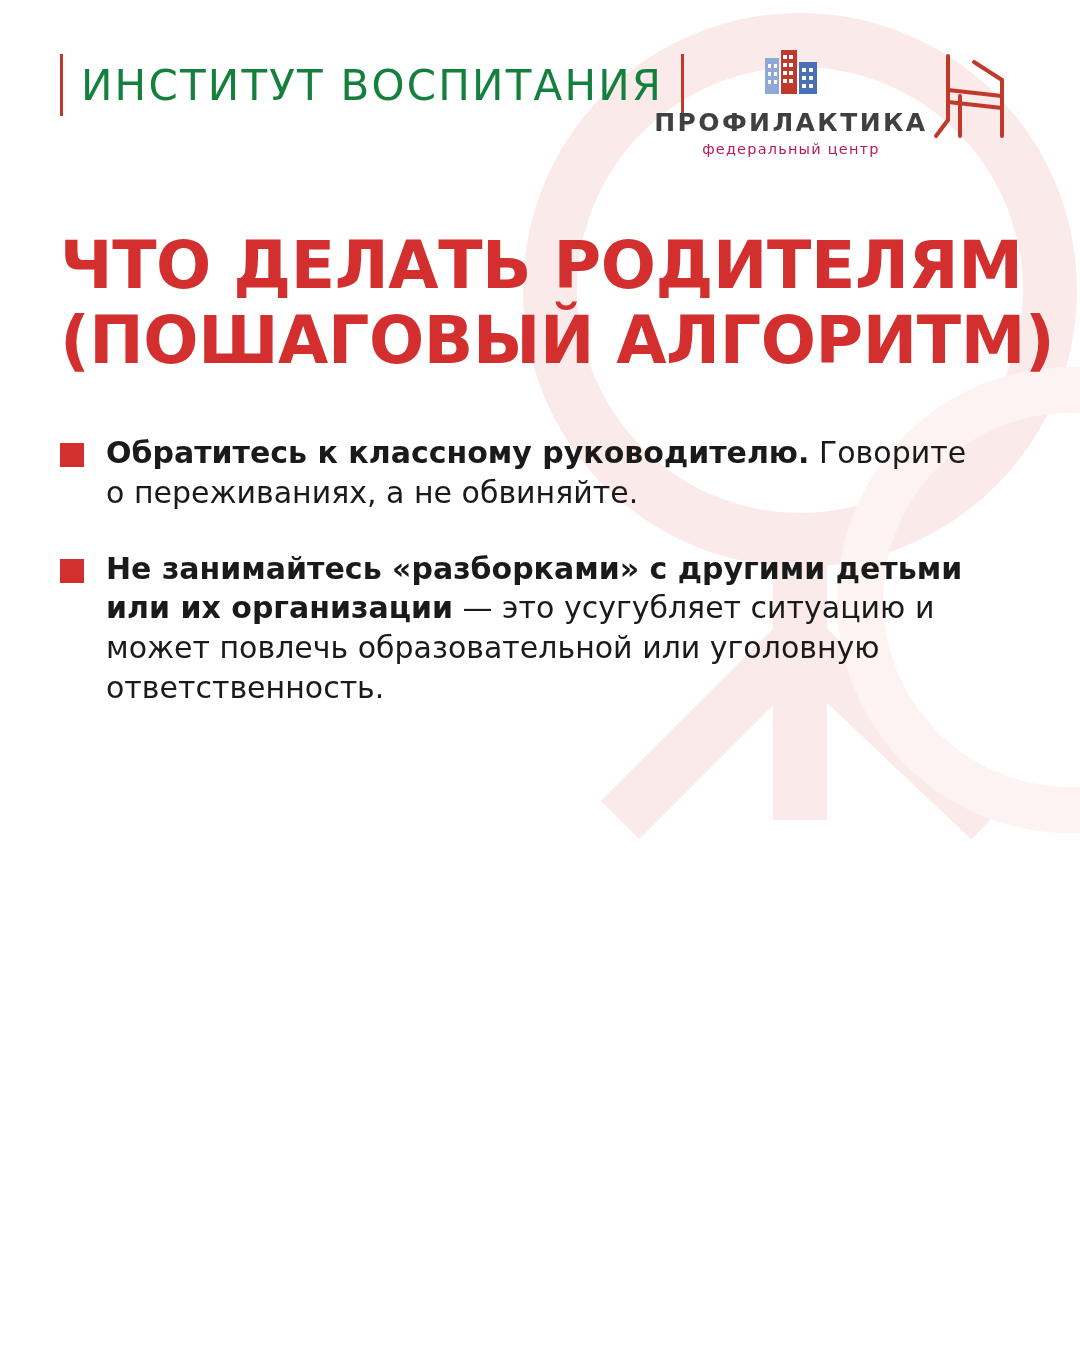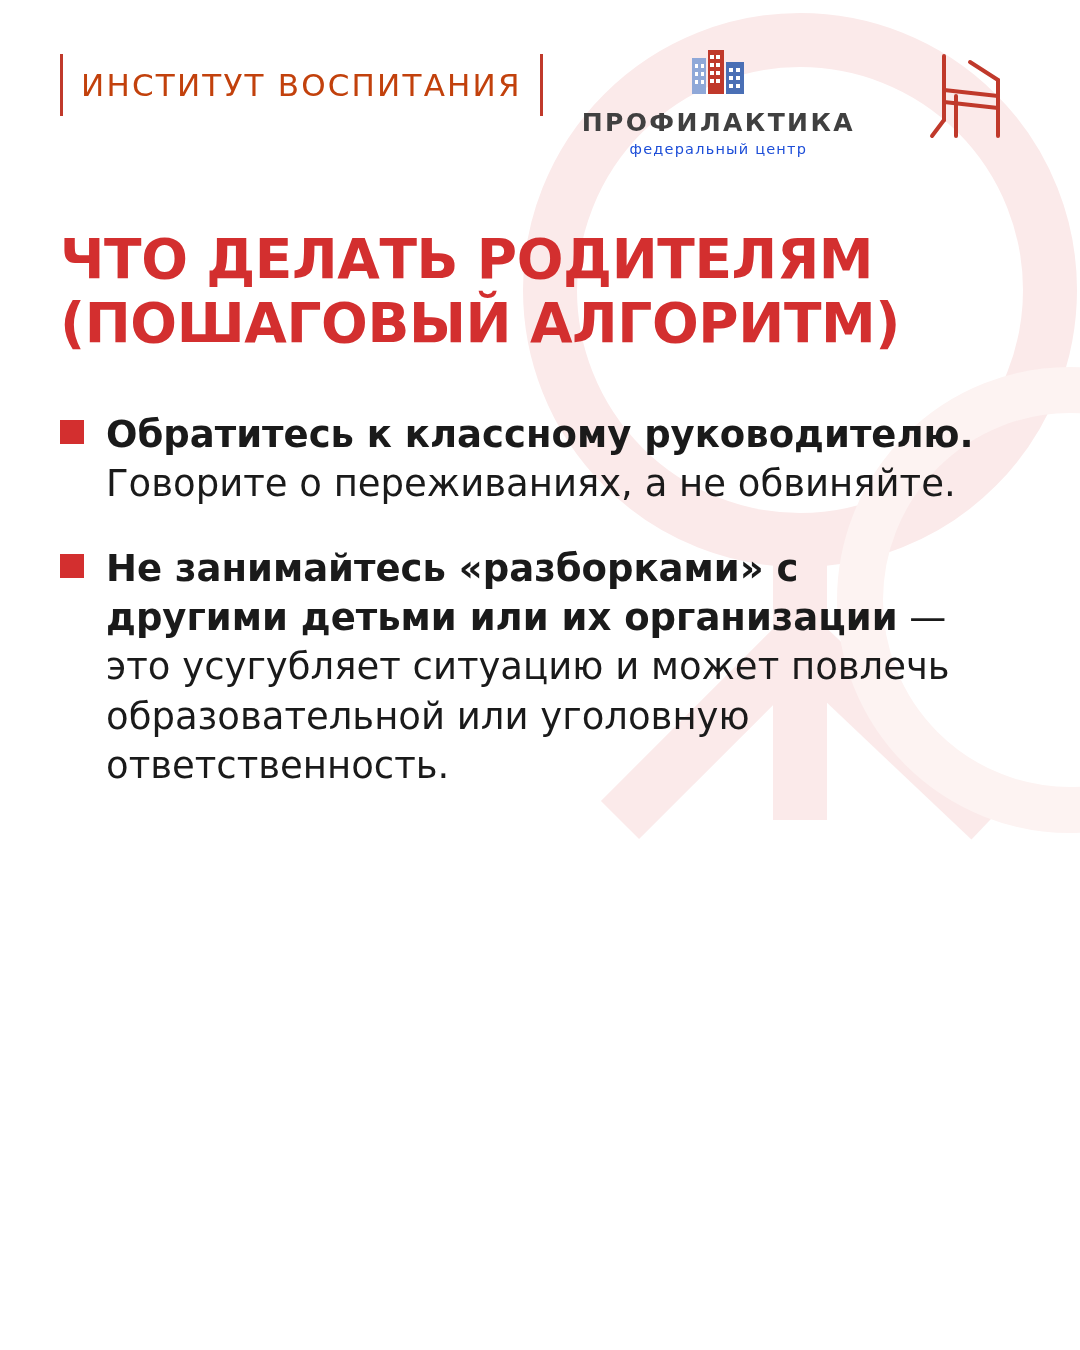--- a/index.html
+++ b/index.html
@@ -53,23 +53,23 @@
     width: 3px;
     background: #c0392b;
     margin-right: 18px;
     align-self: stretch;
   }
   .brand-rule.right {
     margin-right: 0;
     margin-left: 18px;
   }
   .brand-text {
-    font-size: 31px;
+    font-size: 42px;
     letter-spacing: 2.2px;
-    color: #c2410c;
+    color: #15803d;
     text-transform: uppercase;
     font-weight: 400;
     align-self: center;
     white-space: nowrap;
     font-family: "DejaVu Sans", "Liberation Sans", sans-serif;
   }
 
   .brand-center {
     text-align: center;
     margin-top: 2px;
@@ -81,35 +81,35 @@
   }
   .brand-center-title {
     font-size: 25px;
     font-weight: 700;
     letter-spacing: 2.4px;
     color: #404040;
   }
   .brand-center-sub {
     font-size: 14.5px;
     letter-spacing: 1.2px;
-    color: #1d4ed8;
+    color: #be185d;
     margin-top: 4px;
   }
 
   .brand-right {
     margin-top: 4px;
     margin-right: 10px;
   }
 
   
   .title {
     margin-top: 72px;
     color: #d32f2f;
     font-weight: 800;
-    font-size: 55px;
+    font-size: 65px;
     line-height: 1.16;
     letter-spacing: -0.4px;
     text-transform: uppercase;
   }
   .title .line { display: block; white-space: nowrap; }
 
   
   .list {
     margin-top: 54px;
   }
@@ -120,21 +120,21 @@
   }
   .bullet {
     flex: 0 0 auto;
     width: 24px;
     height: 24px;
     background: #d32f2f;
     margin-top: 10px;
     margin-right: 22px;
   }
   .item-text {
-    font-size: 37px;
+    font-size: 30px;
     line-height: 1.33;
     color: #1a1a1a;
     max-width: 880px;
   }
   .item-text b {
     font-weight: 700;
   }
 </style>
 </head>
 <body>

